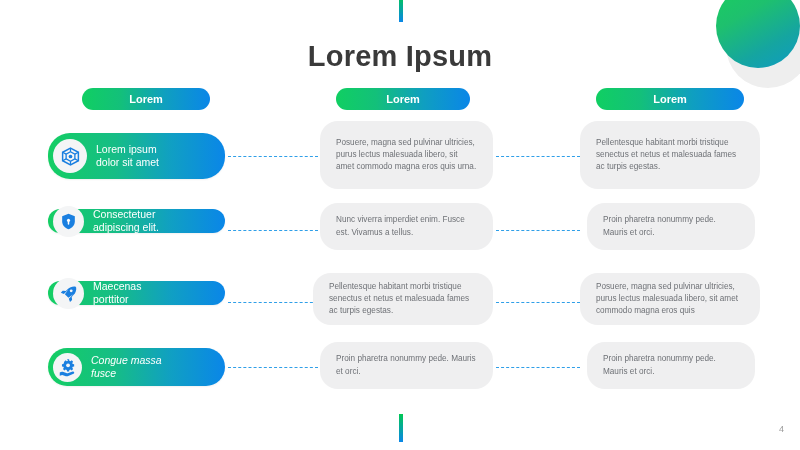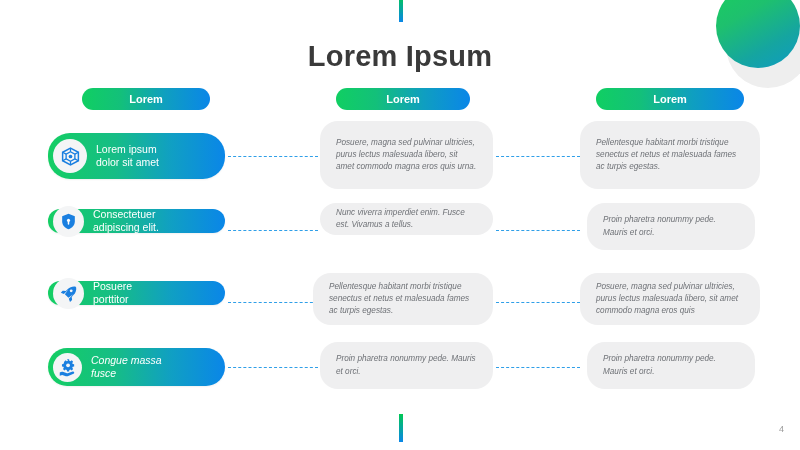--- a/index.html
+++ b/index.html
@@ -91,24 +91,24 @@
   
   .tcard{
     position:absolute;
     background:#efeff0;
     border-radius:18px;
     display:flex; align-items:center;
     box-sizing:border-box;
     padding:0 16px;
   }
   .tcard p{
-    margin:0; font-size:8.2px; line-height:12.2px; color:#6e7176;font-style:italic;
+    margin:0; font-size:8.2px; line-height:12.2px; color:#6e7176;
   }
   .m1{left:320px;width:173px;top:-12px;height:68px;}
-  .m2{left:320px;width:173px;top:-6px;height:32px;justify-content:flex-end;}
+  .m2{left:320px;width:173px;top:-6px;height:47px;justify-content:flex-end;}
   .m3{left:313px;width:180px;top:-8px;height:52px;}
   .m4{left:320px;width:173px;top:-6px;height:47px;}
   .rt1{left:580px;width:180px;top:-12px;height:68px;}
   .rt2{left:587px;width:168px;top:-6px;height:47px;}
   .rt3{left:580px;width:180px;top:-8px;height:52px;}
   .rt4{left:587px;width:168px;top:-6px;height:47px;}
 
   
   .dash{
     position:absolute; height:1px;
@@ -198,21 +198,21 @@
   <div class="dash d-b" style="top:21px"></div>
 
   <div class="lpill h42">
     <span class="icon-badge">
       <svg width="19" height="19" viewBox="0 0 24 24">
         <path d="M20.6 3.2c-3.6-.5-7 .8-9.4 3.2L8.6 8.9l-3-.5c-.6-.1-1.2.1-1.6.6l-1.7 2 3.9 1.5 5.6-5.6-4.4 6.1 4.5 4.5 6.1-4.4-5.6 5.6 1.5 3.9 2-1.7c.5-.4.7-1 .6-1.6l-.5-3 2.5-2.6c2.4-2.4 3.7-5.8 3.2-9.4z" fill="#1a7fe0"></path>
         <circle cx="15.4" cy="8.6" r="1.8" fill="#f4f5f6"></circle>
       </svg>
     </span>
     <span class="lpill-label">
-      <span style="white-space:pre-line">Posuere
+      <span style="white-space:pre-line">Maecenas
 porttitor</span>
     </span>
   </div>
 
   <div class="tcard m3">
     <p>Pellentesque habitant morbi tristique senectus et netus et malesuada fames ac turpis egestas.</p>
   </div>
   <div class="tcard rt3">
     <p>Posuere, magna sed pulvinar ultricies, purus lectus malesuada libero, sit amet commodo magna eros quis</p>
   </div>

